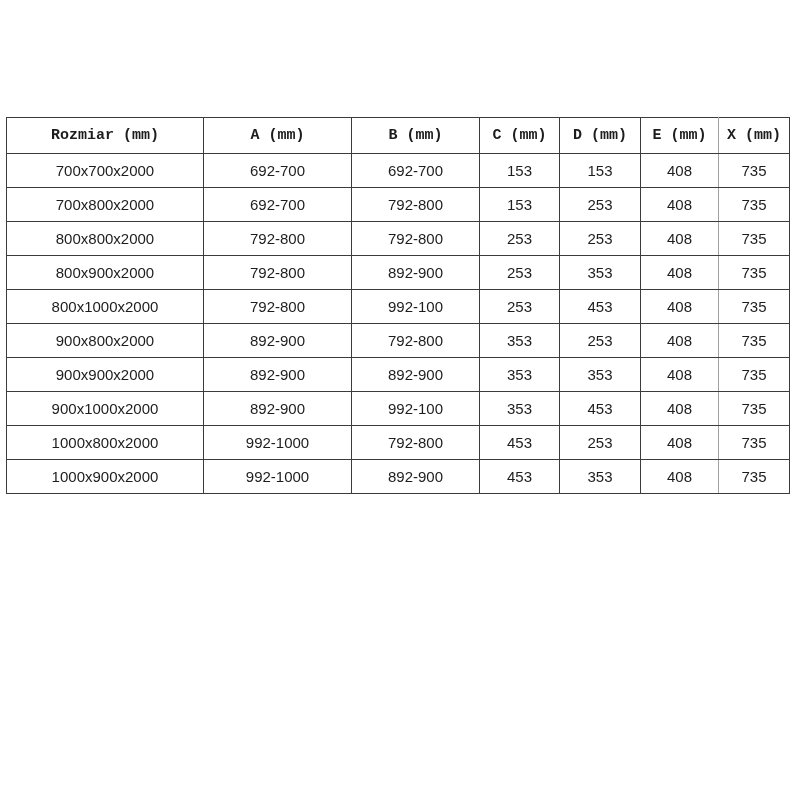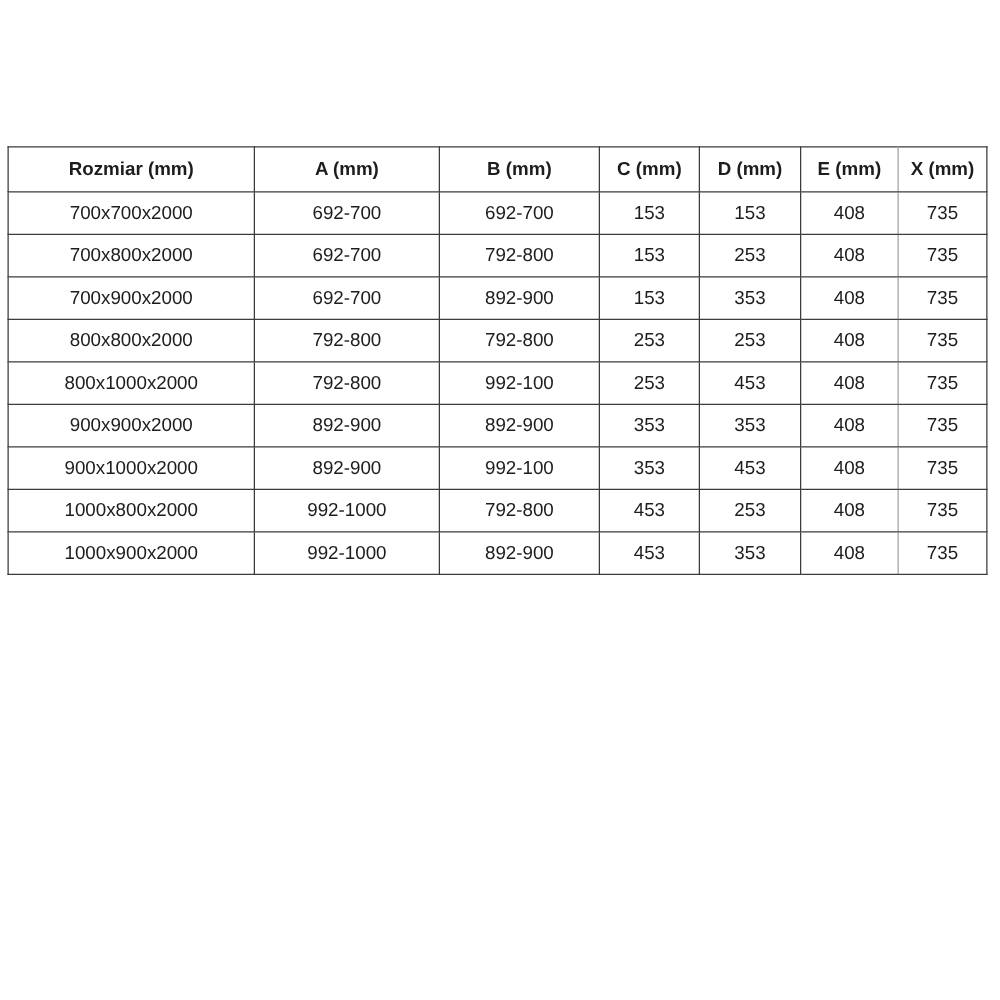--- a/index.html
+++ b/index.html
@@ -40,20 +40,21 @@
     vertical-align: middle;
     color: #1d1d1d;
     white-space: nowrap;
     overflow: hidden;
     padding: 0 2px;
   }
   table.dim-table th {
     height: 35px;
     font-size: 15px;
     font-weight: 700;
+    font-family: Liberation Mono, monospace;
   }
   table.dim-table td {
     height: 33px;
     font-size: 15px;
     font-weight: 400;
   }
   
   table.dim-table .sep-light-right { border-right-color: #a3a3a3; }
   table.dim-table .sep-light-left  { border-left-color:  #a3a3a3; }
 </style>
@@ -95,43 +96,52 @@
         <tr>
           <td>700x800x2000</td>
           <td>692-700</td>
           <td>792-800</td>
           <td>153</td>
           <td>253</td>
           <td class="sep-light-right">408</td>
           <td class="sep-light-left">735</td>
         </tr>
         <tr>
-          <td>700x900x2000</td>
-          <td>692-700</td>
-          <td>892-900</td>
-          <td>153</td>
-          <td>353</td>
-          <td class="sep-light-right">408</td>
-          <td class="sep-light-left">735</td>
-        </tr>
-        <tr>
           <td>800x800x2000</td>
           <td>792-800</td>
           <td>792-800</td>
           <td>253</td>
           <td>253</td>
           <td class="sep-light-right">408</td>
           <td class="sep-light-left">735</td>
         </tr>
         <tr>
+          <td>800x900x2000</td>
+          <td>792-800</td>
+          <td>892-900</td>
+          <td>253</td>
+          <td>353</td>
+          <td class="sep-light-right">408</td>
+          <td class="sep-light-left">735</td>
+        </tr>
+        <tr>
           <td>800x1000x2000</td>
           <td>792-800</td>
           <td>992-100</td>
           <td>253</td>
           <td>453</td>
+          <td class="sep-light-right">408</td>
+          <td class="sep-light-left">735</td>
+        </tr>
+        <tr>
+          <td>900x800x2000</td>
+          <td>892-900</td>
+          <td>792-800</td>
+          <td>353</td>
+          <td>253</td>
           <td class="sep-light-right">408</td>
           <td class="sep-light-left">735</td>
         </tr>
         <tr>
           <td>900x900x2000</td>
           <td>892-900</td>
           <td>892-900</td>
           <td>353</td>
           <td>353</td>
           <td class="sep-light-right">408</td>

